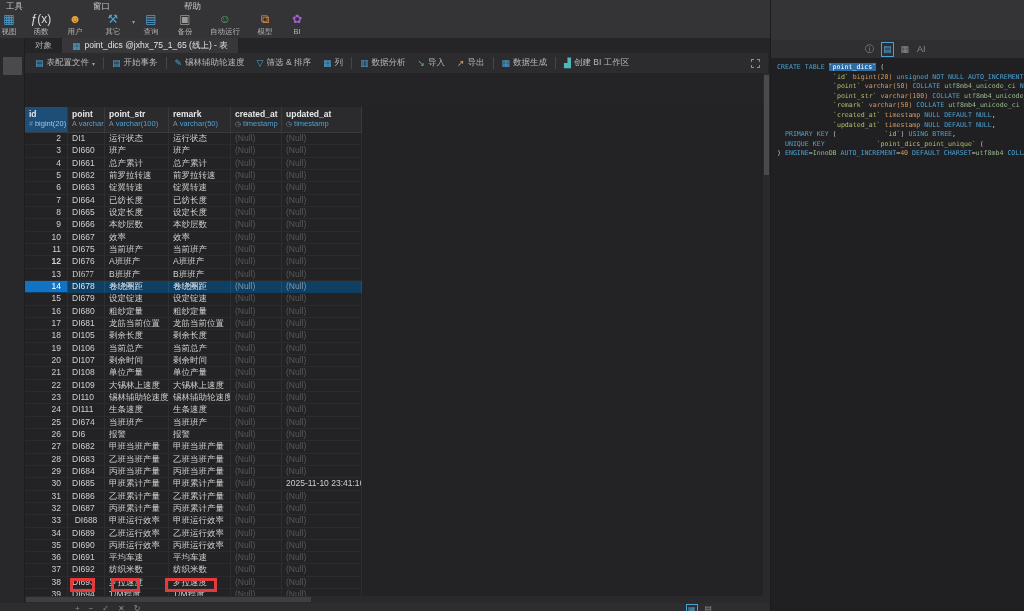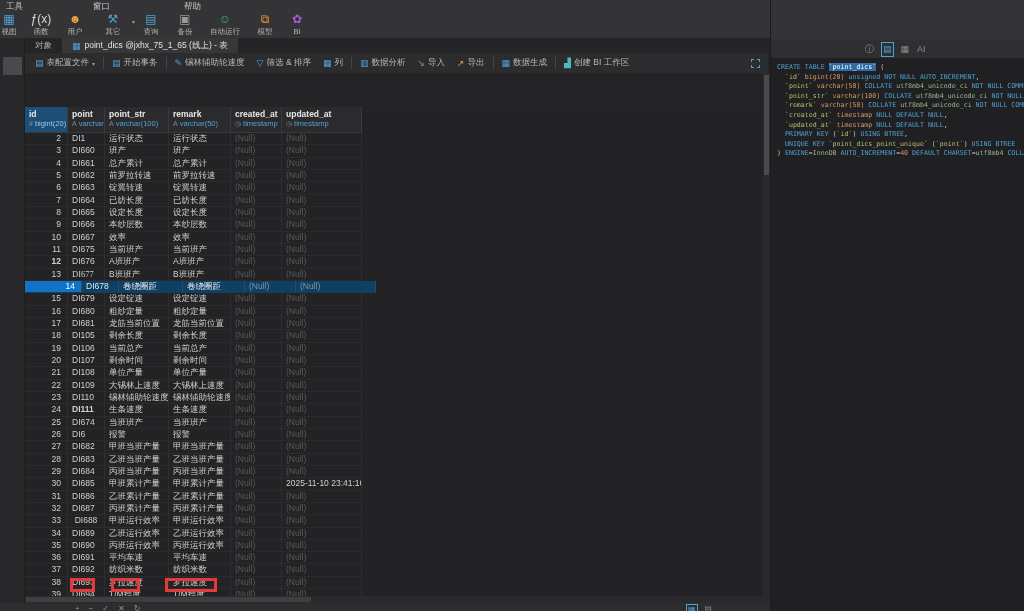--- a/index.html
+++ b/index.html
@@ -71,21 +71,21 @@
   .sb-view.active { color:#4ea1d3; border:1px solid #4ea1d3; }
 
   
   #rightpanel { position:absolute; left:770px; top:0; width:254px; height:611px; background:#343436; border-left:1px solid #1b1b1c; }
   #rp-iconrow { position:absolute; left:0; top:40px; width:254px; height:18px; background:#2f2f31; }
   .rp-icons { position:absolute; left:93px; top:2px; display:flex; gap:6px; align-items:center; }
   .rp-ic { font-size:9px; color:#8e8e90; line-height:13px; padding:0 1px; }
   .rp-ic.active { color:#4ea1d3; border:1px solid #4ea1d3; }
   #sql { position:absolute; left:0; top:58px; width:254px; height:553px; background:#202022; padding:5px 0 0 6px; overflow:hidden; }
   .sql-line { font-family:"DejaVu Sans Mono","Liberation Mono",monospace; font-size:6.6px; line-height:9.6px; white-space:pre; }
-  .c-kw { color:#4ea1d3; } .c-id { color:#b5bd68; } .c-ty { color:#d19a66; }
+  .c-kw { color:#4ea1d3; } .c-id { color:#b5bd68;margin-left:48px; } .c-ty { color:#d19a66; }
   .c-col { color:#98b98c; } .c-pl { color:#c8c8c8; }
   .c-selid { background:#2e6da4; color:#ffffff; }
 
   
   .anno { position:absolute; border:3px solid #e23b3b; background:transparent; z-index:50; }
 </style>
 </head>
 <body>
 
 <div id="app">
@@ -322,21 +322,21 @@
           </div>
           <div class="tr">
             <div class="td num" style="width: 43px;">13</div>
             <div class="td" style="width: 37px; font-family: Liberation Serif, serif;">DI677</div>
             <div class="td" style="width: 64px;">B班班产</div>
             <div class="td" style="width: 62px;">B班班产</div>
             <div class="td null" style="width: 51px;">(Null)</div>
             <div class="td null" style="width: 80px;">(Null)</div>
           </div>
           <div class="tr tr-sel">
-            <div class="td num td-focus" style="width: 57px;">14</div>
+            <div class="td num td-focus" style="width: 43px;">14</div>
             <div class="td" style="width: 37px;">DI678</div>
             <div class="td" style="width: 64px;">卷绕圈距</div>
             <div class="td" style="width: 62px;">卷绕圈距</div>
             <div class="td null" style="width: 51px;">(Null)</div>
             <div class="td null" style="width: 80px;">(Null)</div>
           </div>
           <div class="tr">
             <div class="td num" style="width: 43px;">15</div>
             <div class="td" style="width: 37px;">DI679</div>
             <div class="td" style="width: 64px;">设定锭速</div>
@@ -403,21 +403,21 @@
           <div class="tr">
             <div class="td num" style="width: 43px;">23</div>
             <div class="td" style="width: 37px;">DI110</div>
             <div class="td" style="width: 64px;">锡林辅助轮速度</div>
             <div class="td" style="width: 62px;">锡林辅助轮速度</div>
             <div class="td null" style="width: 51px;">(Null)</div>
             <div class="td null" style="width: 80px;">(Null)</div>
           </div>
           <div class="tr">
             <div class="td num" style="width: 43px;">24</div>
-            <div class="td" style="width: 37px; font-weight: bold;">DI111</div>
+            <div class="td" style="width: 37px;">DI111</div>
             <div class="td" style="width: 64px;">生条速度</div>
             <div class="td" style="width: 62px;">生条速度</div>
             <div class="td null" style="width: 51px;">(Null)</div>
             <div class="td null" style="width: 80px;">(Null)</div>
           </div>
           <div class="tr">
             <div class="td num" style="width: 43px;">25</div>
             <div class="td" style="width: 37px;">DI674</div>
             <div class="td" style="width: 64px;">当班班产</div>
             <div class="td" style="width: 62px;">当班班产</div>

